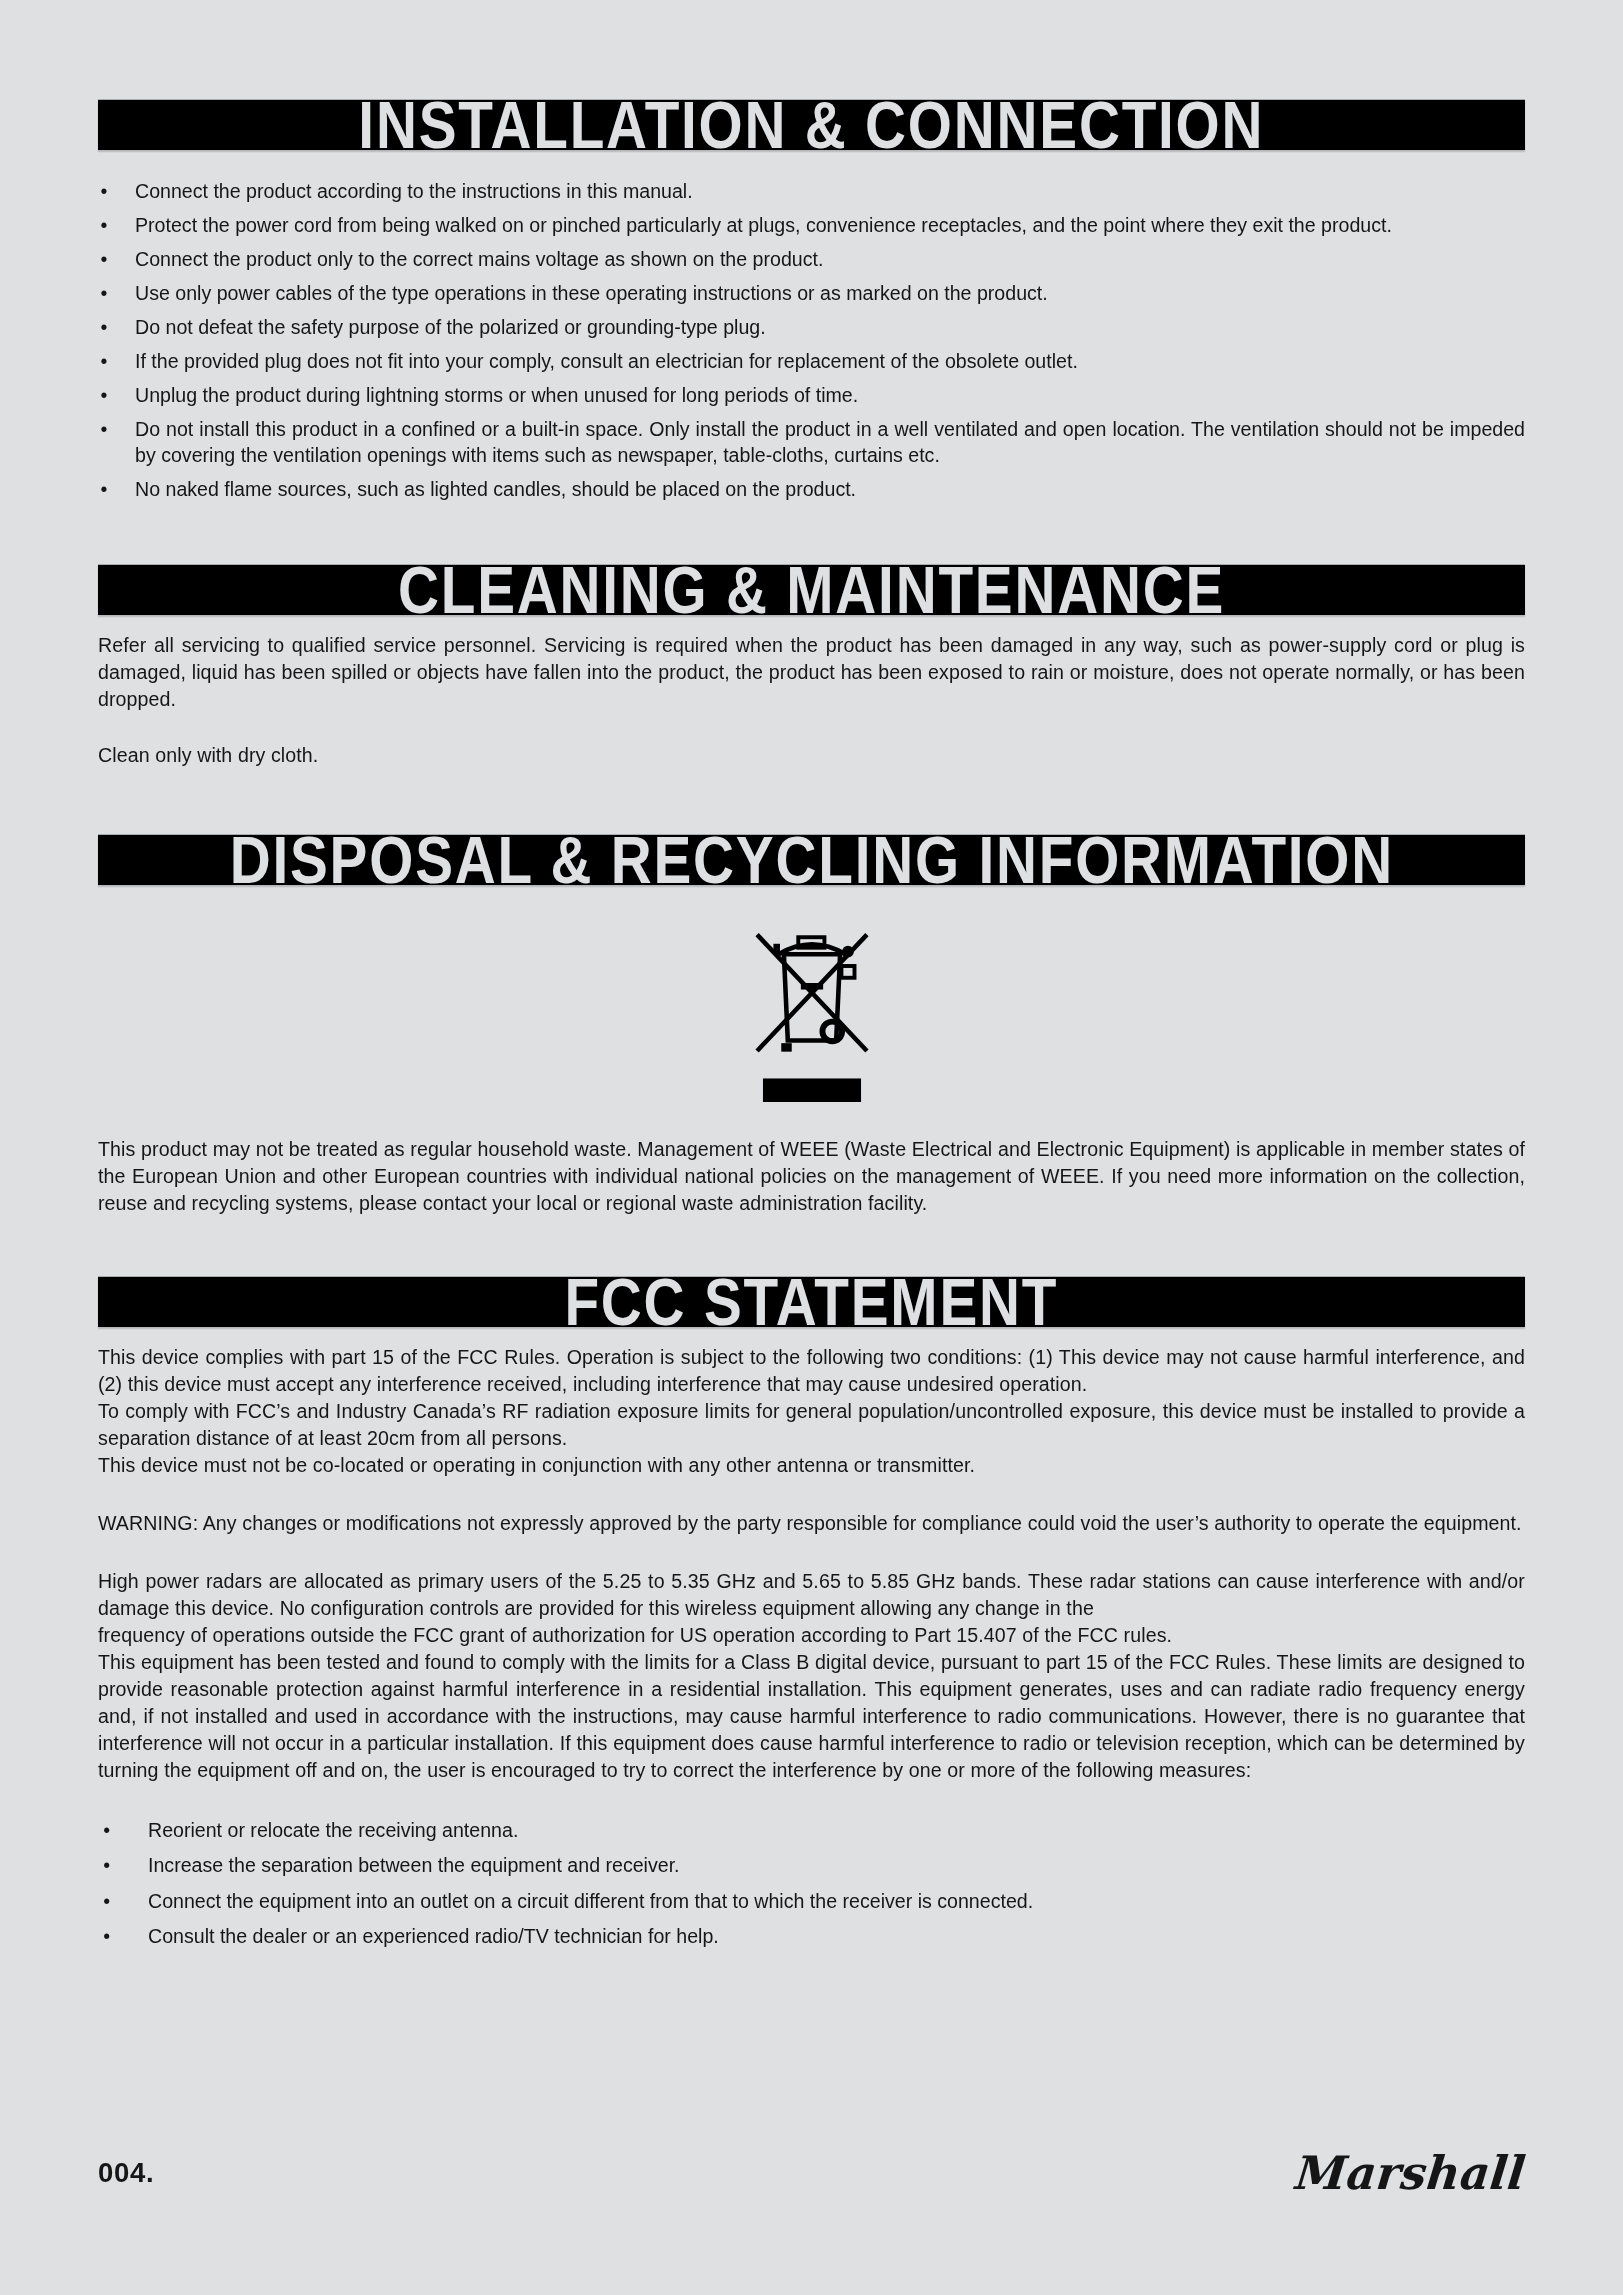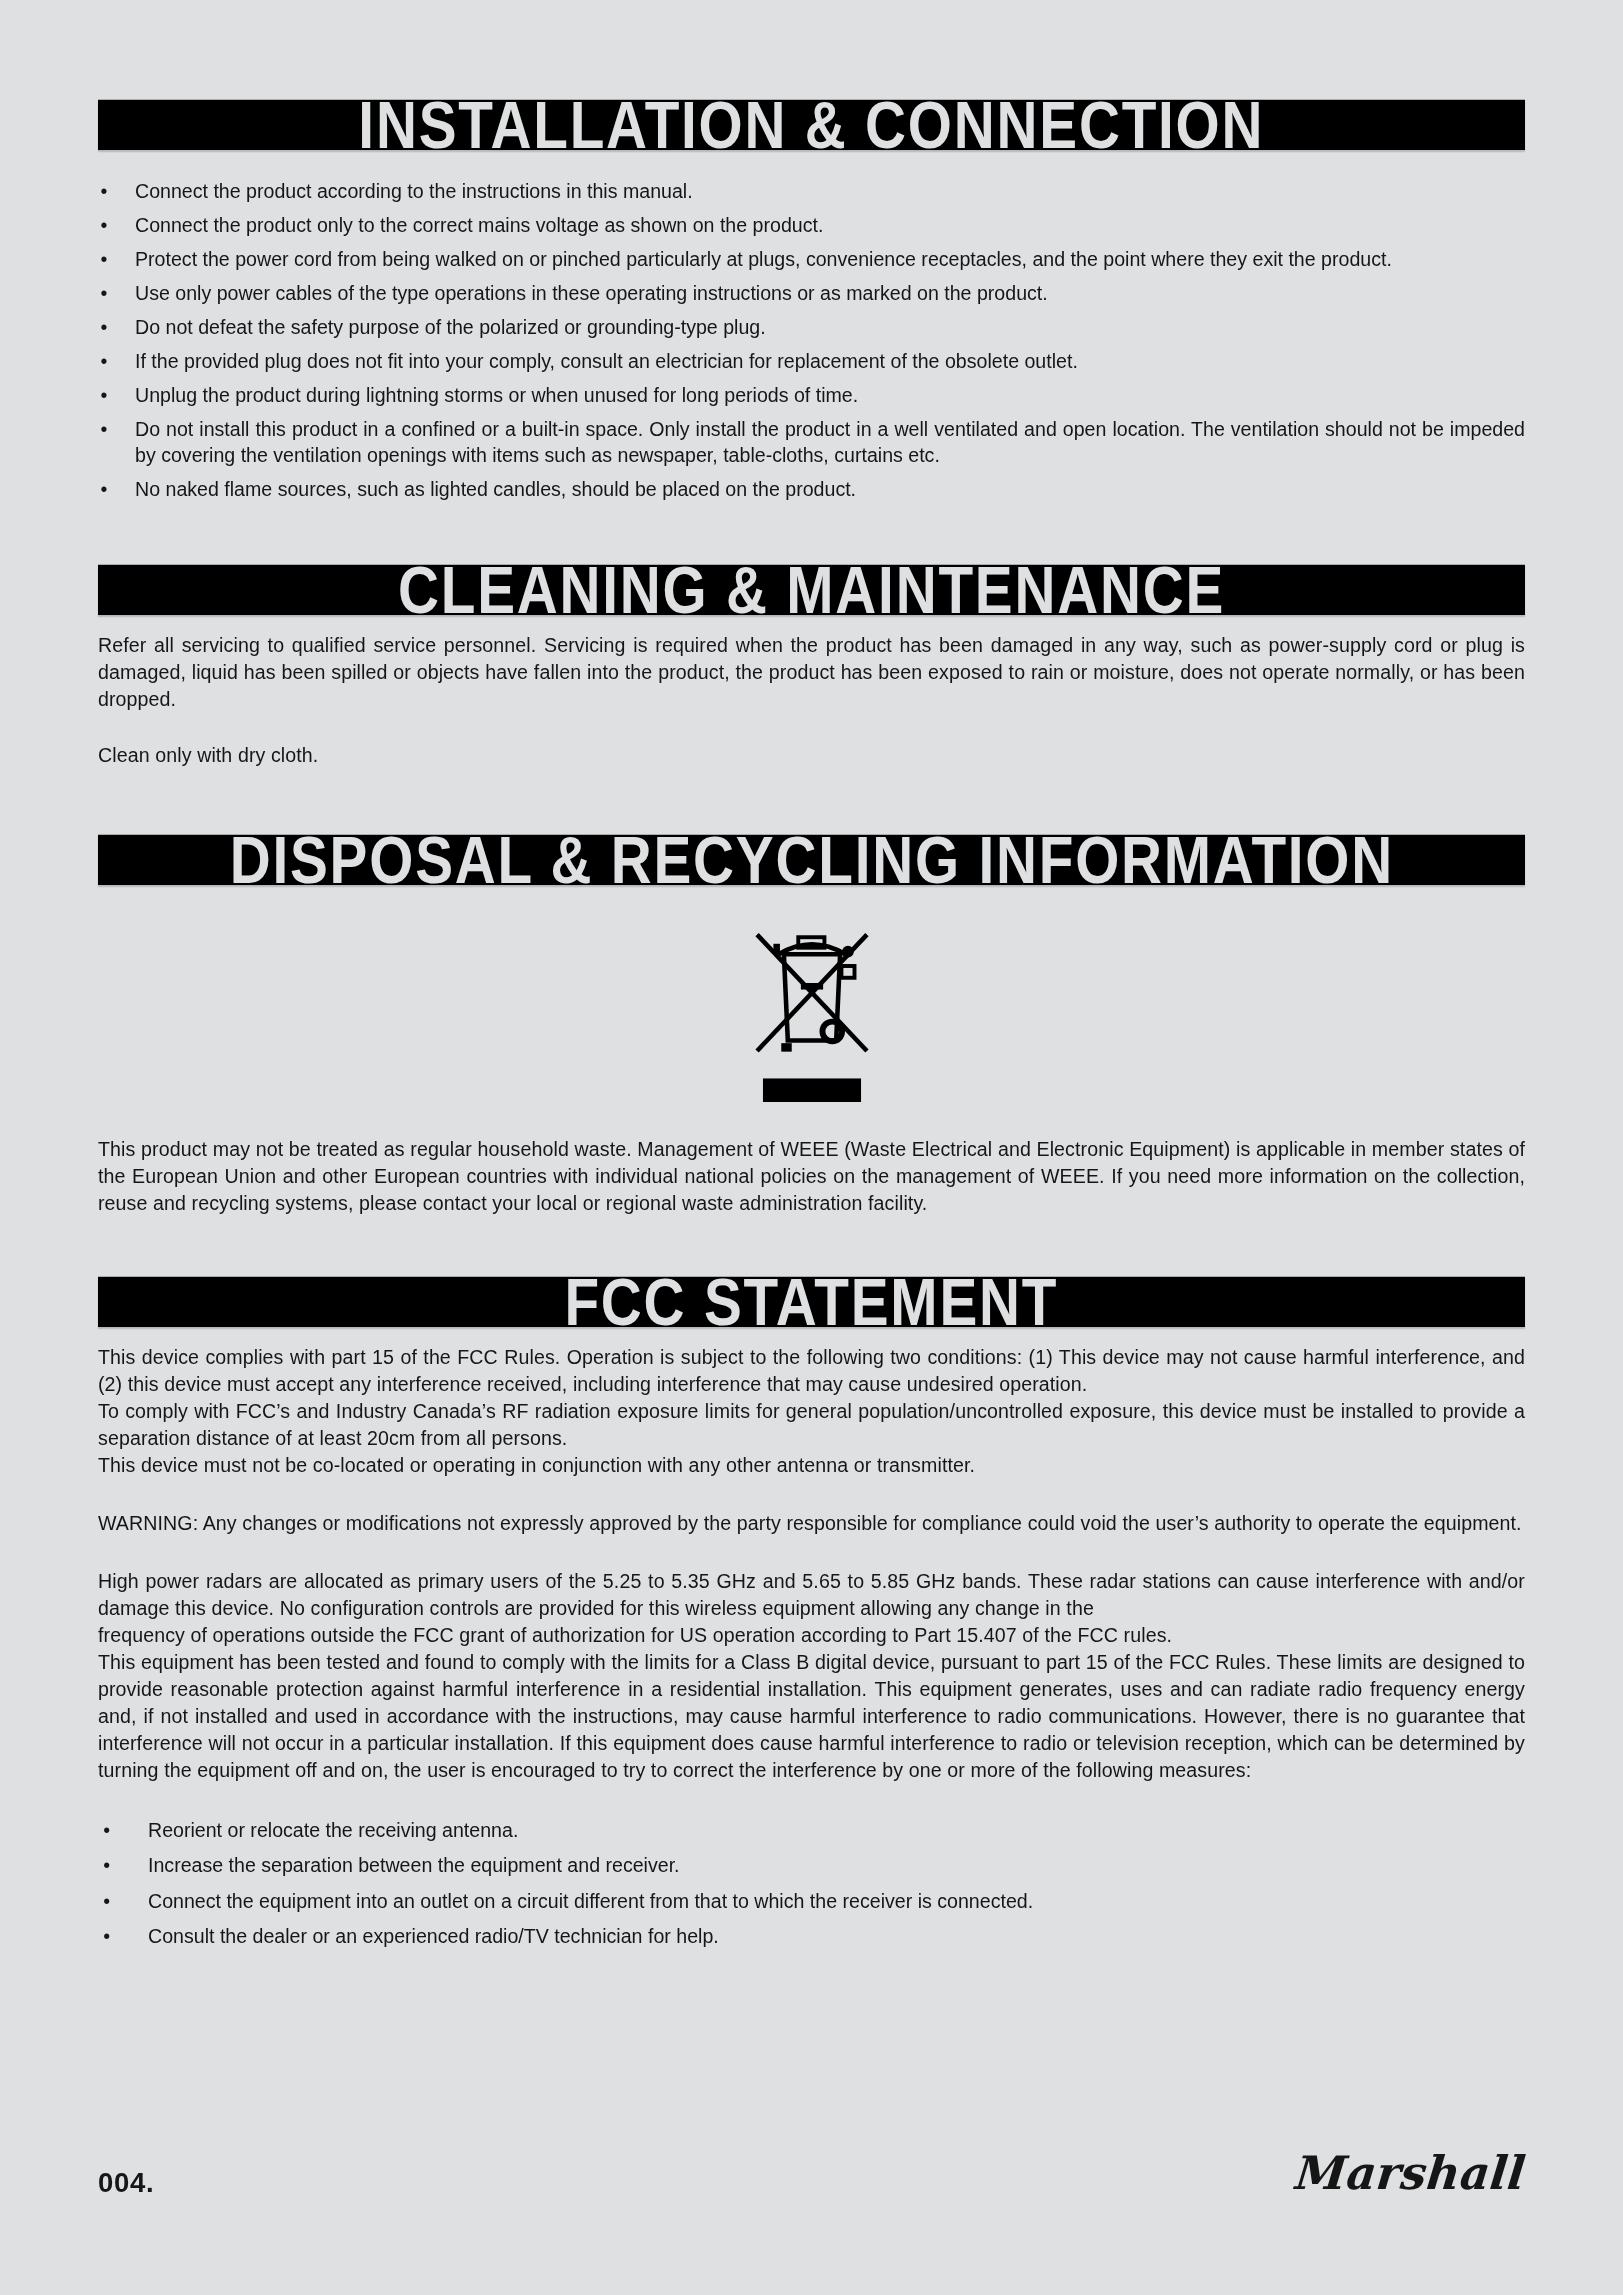--- a/index.html
+++ b/index.html
@@ -77,21 +77,21 @@
   }
   .weee-wrap svg { display: block; }
 
   .footer {
     position: absolute;
     left: 98px;
     right: 98px;
     top: 2148px;
     display: flex;
     justify-content: space-between;
-    align-items: flex-end;
+    align-items: center;
   }
   .page-num {
     font-size: 27.5px;
     font-weight: bold;
     letter-spacing: 0.7px;
   }
   .brand-logo {
     font-family: "DejaVu Serif", serif;
     font-style: italic;
     font-weight: bold;
@@ -103,22 +103,22 @@
 </head>
 <body>
 
 <div class="content">
 
   <div class="band">
     <span class="band-title">INSTALLATION &amp; CONNECTION</span>
   </div>
   <ul class="bullets">
     <li>Connect the product according to the instructions in this manual.</li>
+    <li>Protect the power cord from being walked on or pinched particularly at plugs, convenience receptacles, and the point where they exit the product.</li>
     <li>Connect the product only to the correct mains voltage as shown on the product.</li>
-    <li>Protect the power cord from being walked on or pinched particularly at plugs, convenience receptacles, and the point where they exit the product.</li>
     <li>Use only power cables of the type operations in these operating instructions or as marked on the product.</li>
     <li>Do not defeat the safety purpose of the polarized or grounding-type plug.</li>
     <li>If the provided plug does not fit into your comply, consult an electrician for replacement of the obsolete outlet.</li>
     <li>Unplug the product during lightning storms or when unused for long periods of time.</li>
     <li>Do not install this product in a confined or a built-in space. Only install the product in a well ventilated and open location. The ventilation should not be impeded by covering the ventilation openings with items such as newspaper, table-cloths, curtains etc.</li>
     <li>No naked flame sources, such as lighted candles, should be placed on the product.</li>
   </ul>
 
   <div class="band band-2">
     <span class="band-title">CLEANING &amp; MAINTENANCE</span>

